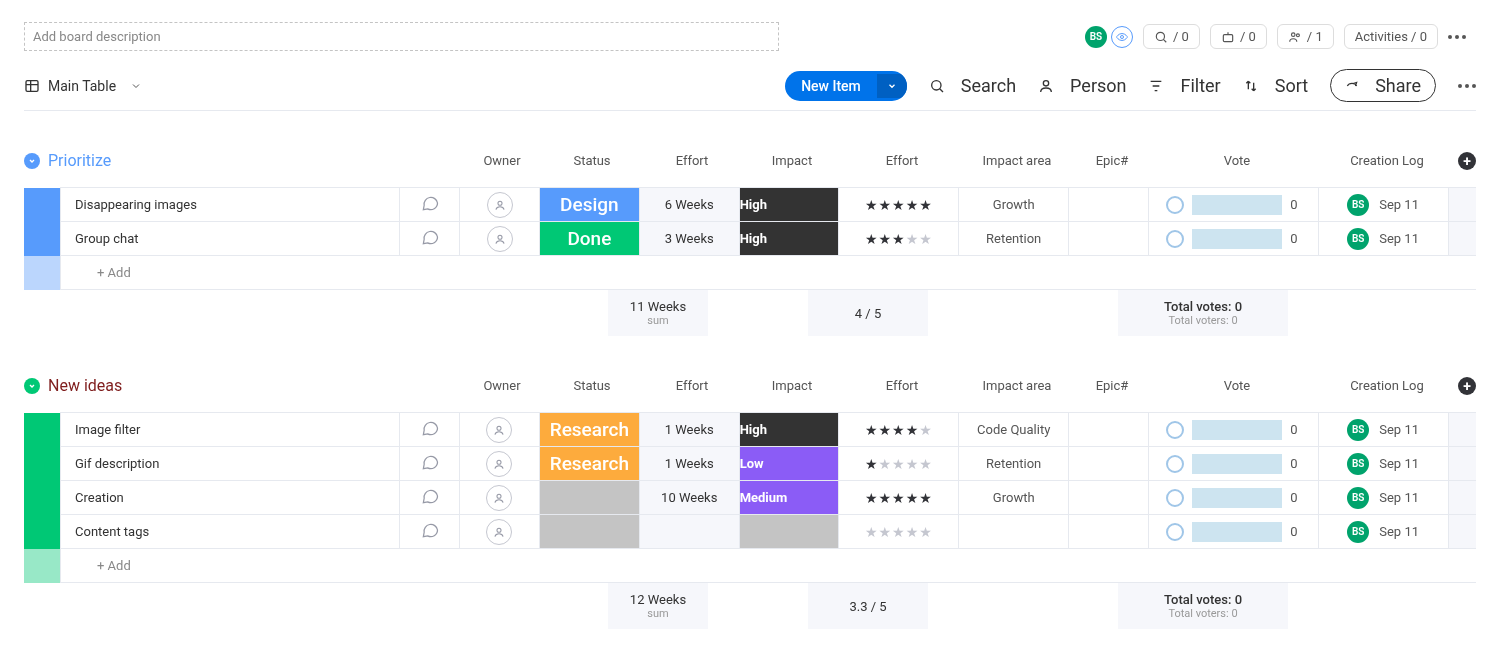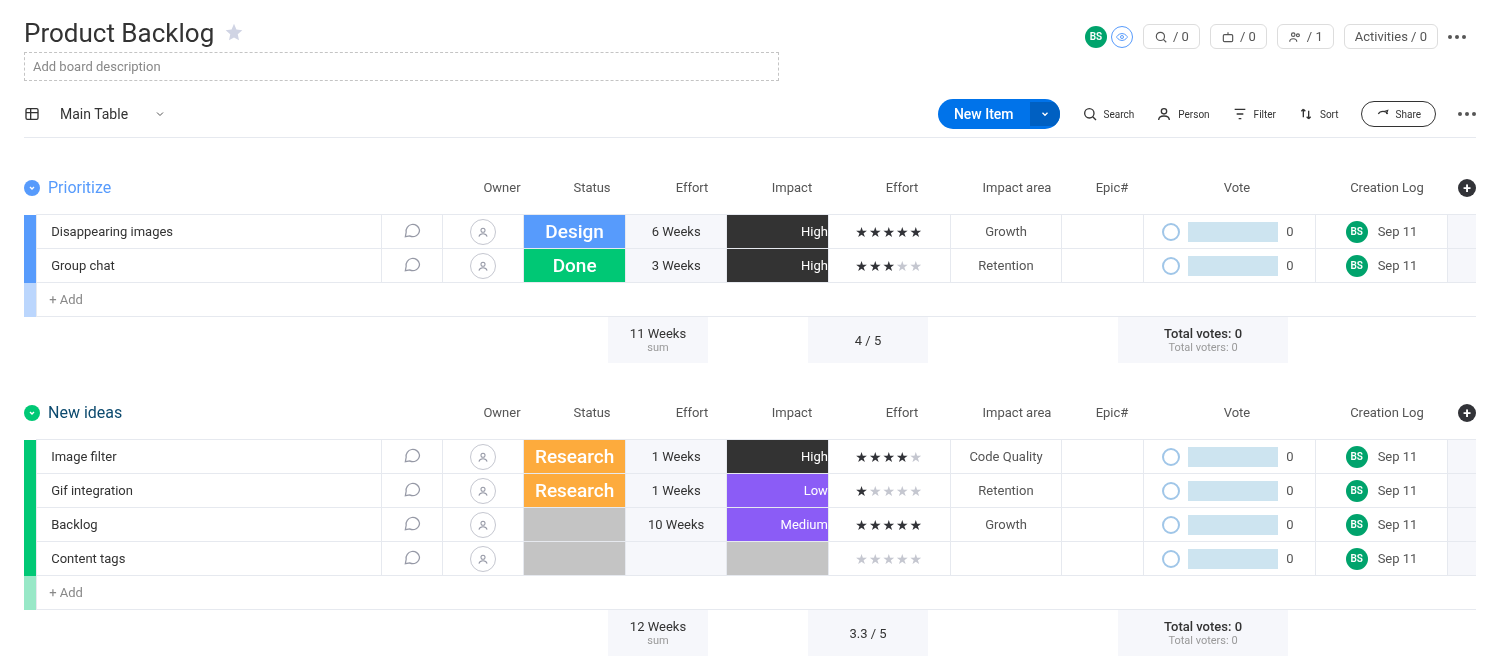--- a/index.html
+++ b/index.html
@@ -8,26 +8,26 @@
   .title-row{display:flex;align-items:center;gap:10px}
   .board-title{font-size:26px;font-weight:400;color:#333}
   .star{color:#ccc}
   .desc-input{margin-top:4px;border:1px dashed #c4c4c4;padding:6px 8px;width:755px;color:#888;font-size:13px;background:#fff}
   .top-right{position:absolute;right:34px;top:24px;display:flex;align-items:center;gap:10px}
   .avatar-bs{width:22px;height:22px;border-radius:50%;background:#00a36c;color:#fff;font-size:10px;display:flex;align-items:center;justify-content:center;font-weight:600}
   .eye-badge{width:22px;height:22px;border-radius:50%;border:1.5px solid #579bfc;color:#579bfc;display:flex;align-items:center;justify-content:center;margin-left:-6px;background:#fff}
   .pill{display:flex;align-items:center;gap:5px;border:1px solid #ddd;border-radius:6px;padding:4px 10px;font-size:13px;color:#555}
   .pill svg,.eye-badge svg{display:block}
   .toolbar{display:flex;align-items:center;justify-content:space-between;margin-top:18px;border-bottom:1px solid #e6e9ef;padding-bottom:8px}
-  .tb-left{display:flex;align-items:center;gap:20px;color:#333;font-size:14px}
+  .tb-left{display:flex;align-items:center;gap:8px;color:#333;font-size:14px}
   .tb-right{display:flex;align-items:center;gap:22px}
   .new-item{display:flex;align-items:center;background:#0073ea;color:#fff;border-radius:20px;overflow:hidden}
   .new-item .lbl{padding:7px 16px;font-size:14px;font-weight:500}
   .new-item .dd{background:#0060c2;padding:7px 10px;display:flex;align-items:center}
-  .tb-btn{display:flex;align-items:center;gap:6px;font-size:10px;color:#333;cursor:pointer}
+  .tb-btn{display:flex;align-items:center;gap:16px;font-size:18px;color:#333;cursor:pointer}
   .share-btn{border:1px solid #333;border-radius:20px;padding:5px 14px}
   .kebab{display:flex;gap:3px}
   .kebab span{width:4px;height:4px;border-radius:50%;background:#555}
 
   .group{margin-top:40px}
   .g-head{display:flex;align-items:center;position:relative}
   .g-toggle{width:16px;height:16px;border-radius:50%;display:flex;align-items:center;justify-content:center;color:#fff;font-size:10px}
   .g-name{font-size:16px;font-weight:400;margin-left:8px}
   .col-headers{position:absolute;right:0;display:flex;align-items:center;color:#555;font-size:13px}
   .col{display:flex;align-items:center;justify-content:center;text-align:center}
@@ -42,37 +42,37 @@
   .c-log{width:130px}
   .add-col{width:18px;height:18px;border-radius:50%;background:#323338;color:#fff;display:flex;align-items:center;justify-content:center;font-size:14px;font-weight:bold;margin-left:6px}
   table{border-collapse:collapse;width:100%;margin-top:17px}
   td{border:1px solid #e6e9ef;padding:0;height:34px;font-size:13px}
   .cl-accent{width:6px;padding:0;border-left:none;border-top:none;border-bottom:none}
   .cl-name{padding-left:14px;width:340px;color:#333}
   .cl-chat{width:60px;text-align:center;color:#9699a6}
   .cl-owner{width:80px;text-align:center;color:#9699a6}
   .cl-status{width:100px;text-align:center;color:#fff;font-weight:500;font-size:19px}
   .cl-eff{width:100px;text-align:center;color:#333;background:#f6f7fb}
-  .cl-impact{width:100px;text-align:right;color:#fff;font-weight:400}
+  .cl-impact{width:100px;text-align:left;color:#fff;font-weight:700}
   .cl-rating{width:120px;text-align:center;font-size:14px;letter-spacing:1px}
   .cl-rating .on{color:#323338}
   .cl-rating .off{color:#c5c7d0}
   .cl-area{width:110px;text-align:center;color:#555}
   .cl-epic{width:80px}
   .cl-vote{width:170px}
   .vote-wrap{display:flex;align-items:center;justify-content:center;gap:8px}
   .vote-circle{width:18px;height:18px;border:2px solid #a0c6e8;border-radius:50%;background:#fff}
   .vote-bar{width:90px;height:20px;background:#cde4f0}
   .vote-count{width:10px;color:#555}
   .cl-log{width:130px}
   .log-wrap{display:flex;align-items:center;justify-content:center;gap:10px}
   .avatar-sm{width:22px;height:22px;border-radius:50%;background:#00a36c;color:#fff;font-size:10px;display:flex;align-items:center;justify-content:center;font-weight:600}
   .log-date{color:#555}
   .cl-end{width:28px;background:#f6f7fb;border-right:none}
-  .add-row td{color:#888;padding-left:12px;background:#fff}
+  .add-row td{color:#888;padding-left:36px;background:#fff}
 
   .summary{display:flex;margin-top:0}
   .sum-spacer{width:484px}
   .sum-box{height:46px;display:flex;flex-direction:column;align-items:center;justify-content:center;font-size:13px}
   .sum-eff{width:100px;background:#f6f7fb;color:#333}
   .sum-sub{font-size:11px;color:#999}
   .sum-blank{width:100px}
   .sum-rating{width:120px;background:#f6f7fb;color:#333}
   .sum-gap{width:190px}
   .sum-vote{width:170px;background:#f6f7fb;text-align:center}
@@ -119,28 +119,20 @@
     <div class="pill">
       <span>Activities / 0</span>
     </div>
     <div class="kebab">
         <span></span>
         <span></span>
         <span></span>
       </div>
   </div>
 
-  <div class="title-row">
-    <div class="board-title">Product Backlog</div>
-    <span class="star">
-      <svg width="20" height="20" viewBox="0 0 24 24" fill="#d0d4e4">
-          <path d="M12 2l2.9 6.9L22 10l-5.5 4.8L18 22l-6-3.5L6 22l1.5-7.2L2 10l7.1-1.1L12 2z"></path>
-        </svg>
-    </span>
-  </div>
 
   <div class="desc-input">Add board description</div>
 
   <div class="toolbar">
     <div class="tb-left">
       <svg width="16" height="16" viewBox="0 0 24 24" fill="none" stroke="#333" stroke-width="2">
           <rect x="3" y="4" width="18" height="16" rx="2"></rect>
           <path d="M3 10h18M10 4v16"></path>
         </svg>
       <span>Main Table</span>
@@ -309,21 +301,21 @@
       </div>
     </div>
   </div>
       <div class="group">
     <div class="g-head">
       <span class="g-toggle" style="background:#00c875">
         <svg width="8" height="8" viewBox="0 0 24 24" fill="none" stroke="#fff" stroke-width="4">
               <path d="M6 9l6 6 6-6"></path>
             </svg>
       </span>
-      <span class="g-name" style="color:#0c4a6e">New ideas</span>
+      <span class="g-name" style="color:#7f1d1d">New ideas</span>
       <div class="col-headers">
         <div class="col c-owner">Owner</div>
             <div class="col c-status">Status</div>
             <div class="col c-eff">Effort</div>
             <div class="col c-impact">Impact</div>
             <div class="col c-rating">Effort</div>
             <div class="col c-area">Impact area</div>
             <div class="col c-epic">Epic#</div>
             <div class="col c-vote">Vote</div>
             <div class="col c-log">Creation Log</div>
@@ -360,21 +352,21 @@
       <td class="cl-log">
                 <div class="log-wrap">
                   <span class="avatar-sm">BS</span>
                   <span class="log-date">Sep 11</span>
                 </div>
               </td>
       <td class="cl-end"></td>
     </tr>
             <tr>
       <td class="cl-accent" style="background:#00c875"></td>
-      <td class="cl-name">Gif integration</td>
+      <td class="cl-name">Gif description</td>
       <td class="cl-chat"><svg width="20" height="20" viewBox="0 0 24 24" fill="none" stroke="#9699a6" stroke-width="1.5">
                   <path d="M21 12a8 8 0 0 1-11.8 7L4 20l1-5.2A8 8 0 1 1 21 12z"></path>
                 </svg></td>
       <td class="cl-owner"><span class="icon-person">
                   <svg width="14" height="14" viewBox="0 0 24 24" fill="none" stroke="#9699a6" stroke-width="1.8">
                     <circle cx="12" cy="9" r="3.5"></circle>
                     <path d="M5 20c1-4 4-5 7-5s6 1 7 5"></path>
                   </svg>
                 </span></td>
       <td class="cl-status" style="background:#fdab3d">Research</td>
@@ -393,21 +385,21 @@
       <td class="cl-log">
                 <div class="log-wrap">
                   <span class="avatar-sm">BS</span>
                   <span class="log-date">Sep 11</span>
                 </div>
               </td>
       <td class="cl-end"></td>
     </tr>
             <tr>
       <td class="cl-accent" style="background:#00c875"></td>
-      <td class="cl-name">Backlog</td>
+      <td class="cl-name">Creation</td>
       <td class="cl-chat"><svg width="20" height="20" viewBox="0 0 24 24" fill="none" stroke="#9699a6" stroke-width="1.5">
                   <path d="M21 12a8 8 0 0 1-11.8 7L4 20l1-5.2A8 8 0 1 1 21 12z"></path>
                 </svg></td>
       <td class="cl-owner"><span class="icon-person">
                   <svg width="14" height="14" viewBox="0 0 24 24" fill="none" stroke="#9699a6" stroke-width="1.8">
                     <circle cx="12" cy="9" r="3.5"></circle>
                     <path d="M5 20c1-4 4-5 7-5s6 1 7 5"></path>
                   </svg>
                 </span></td>
       <td class="cl-status" style="background:#c4c4c4"></td>

